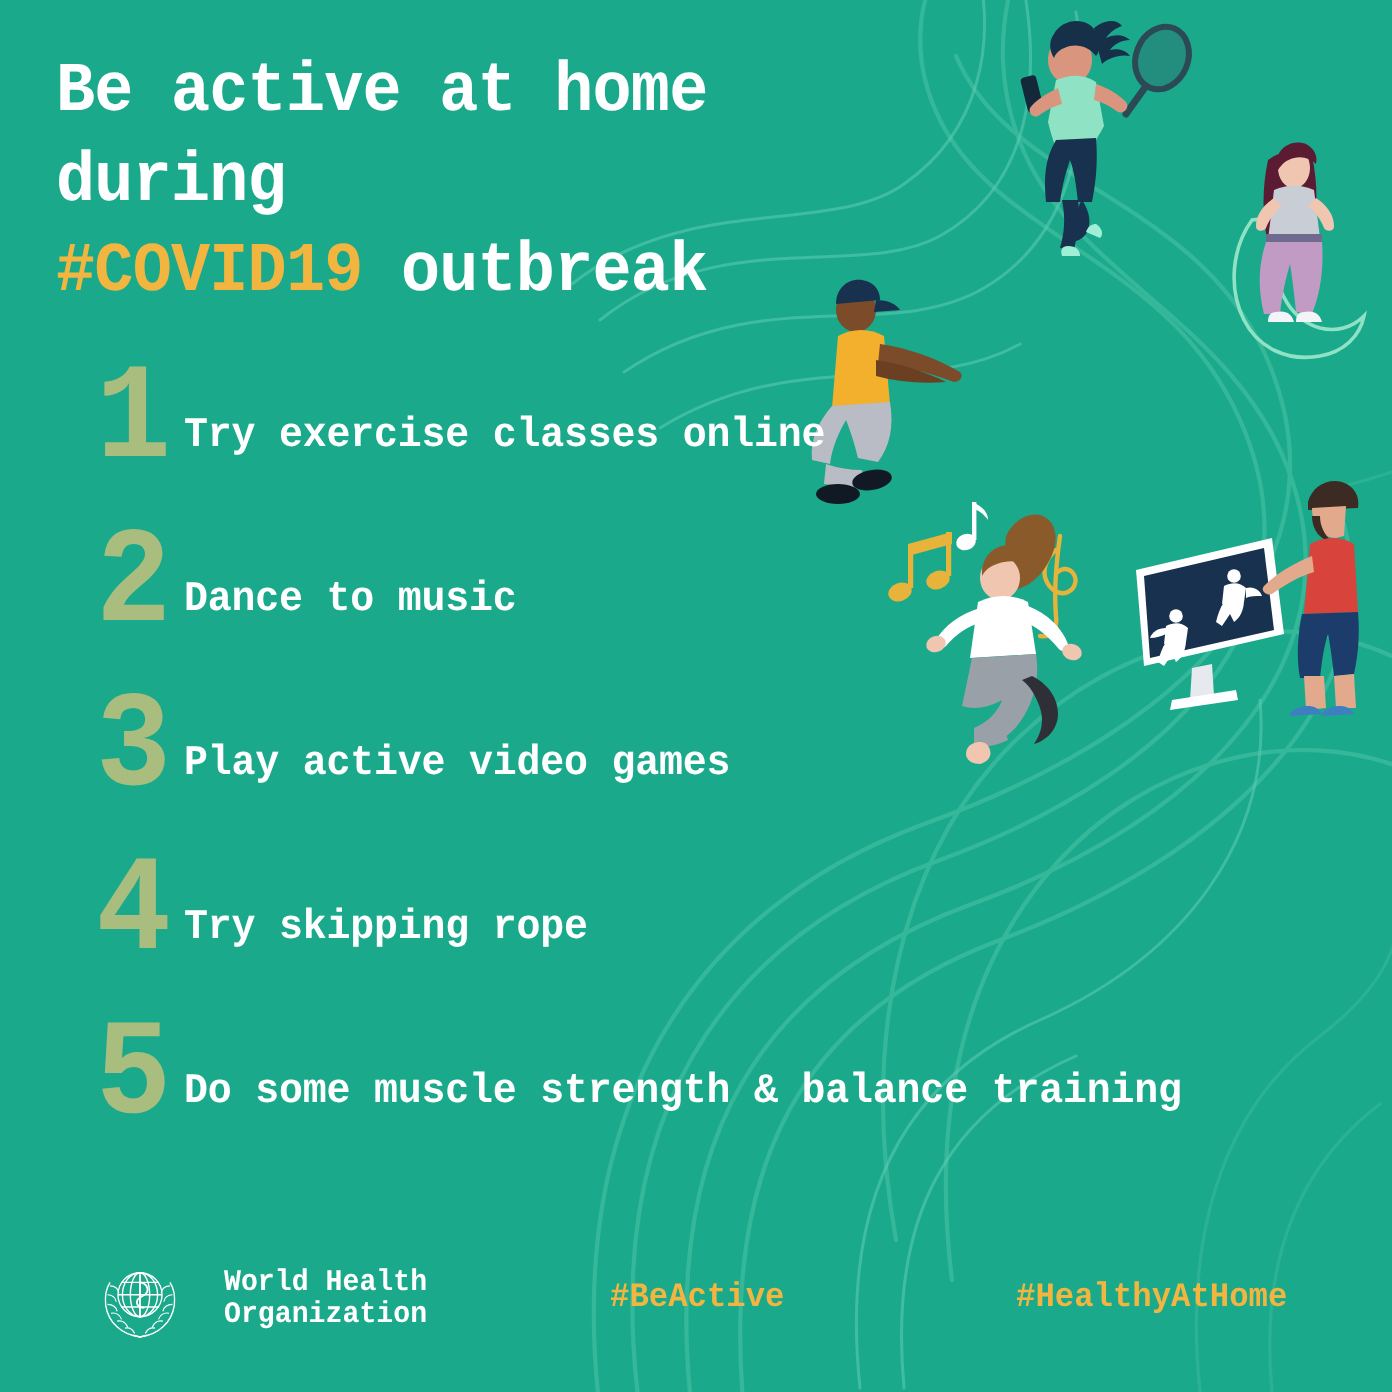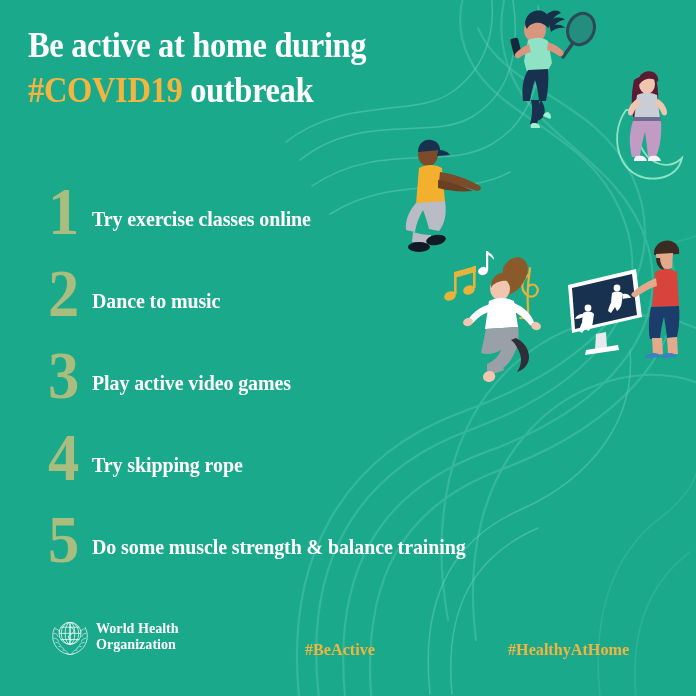--- a/index.html
+++ b/index.html
@@ -1,20 +1,20 @@
 <!DOCTYPE html>
 <html><head>
 <meta charset="utf-8">
 <style>
   html,body{margin:0;padding:0;background:#111;}
   *{box-sizing:border-box;}
   #poster{
     position:relative;width:696px;height:696px;overflow:hidden;
     background:#1BA98C;
-    font-family:Liberation Serif, serif;
+    font-family:Liberation Mono, monospace;
     -webkit-font-smoothing:antialiased;
   }
   
   #swirls{position:absolute;inset:0;width:696px;height:696px;pointer-events:none;}
 
   
   .headline{
     position:absolute;left:28px;top:24px;width:480px;
     font-size:35px;line-height:1.28;font-weight:bold;
     letter-spacing:-0.4px;color:#FFFFFF;
@@ -35,21 +35,21 @@
   .itxt{
     color:#FFFFFF;font-weight:bold;font-size:21px;line-height:22px;
     margin-left:2px;align-self:flex-end;padding-bottom:22px;
     letter-spacing:-0.1px;
     transform:scaleX(0.95);transform-origin:left bottom;
     white-space:nowrap;
   }
 
   
   .footer{position:absolute;left:0;bottom:0;width:696px;height:86px;}
-  .who{position:absolute;left:48px;top:4px;display:flex;align-items:center;gap:4px;}
+  .who{position:absolute;left:48px;top:18px;display:flex;align-items:center;gap:20px;}
   .who-logo{width:44px;height:44px;flex:0 0 44px;}
   .who-text{
     color:#fff;font-weight:bold;font-size:15px;line-height:16px;
     transform:scaleX(0.94);transform-origin:left center;white-space:nowrap;
   }
   .tag{
     position:absolute;top:30px;color:#F2B540;font-weight:bold;font-size:17px;
     transform:scaleX(0.95);transform-origin:left center;white-space:nowrap;
   }
   #tag-beactive{left:305px;}

